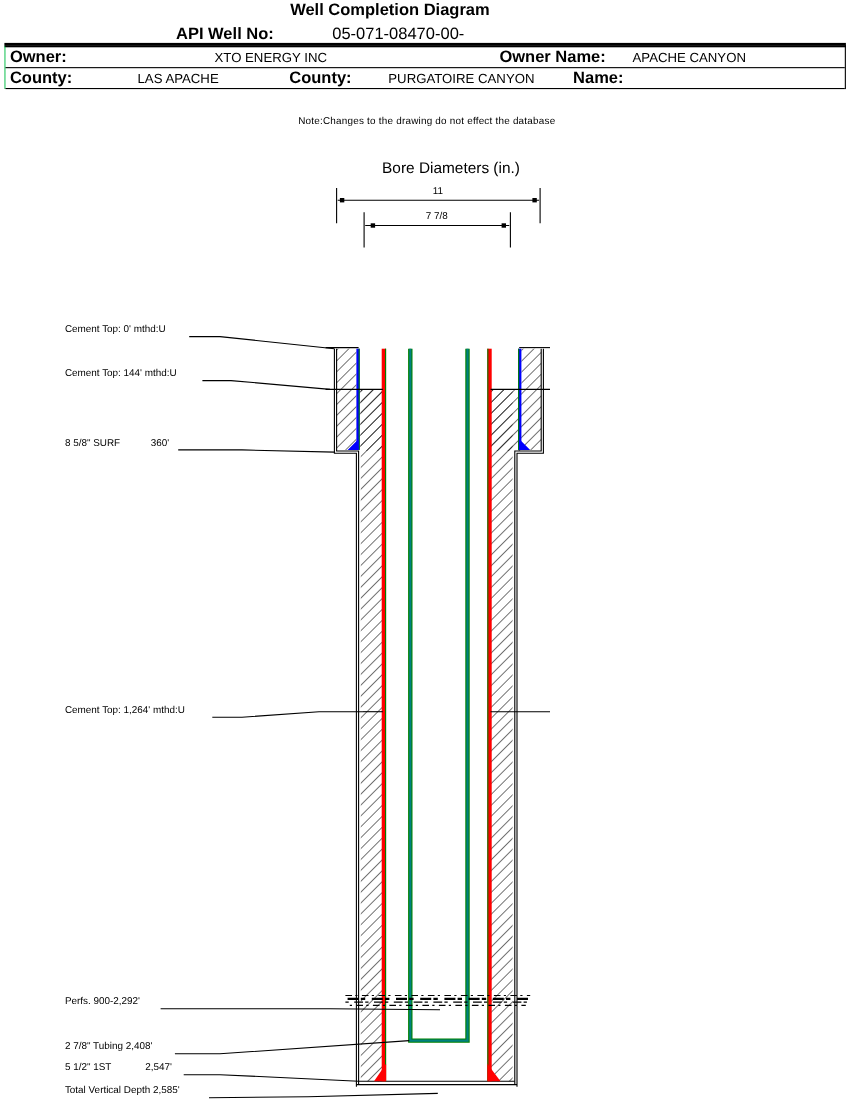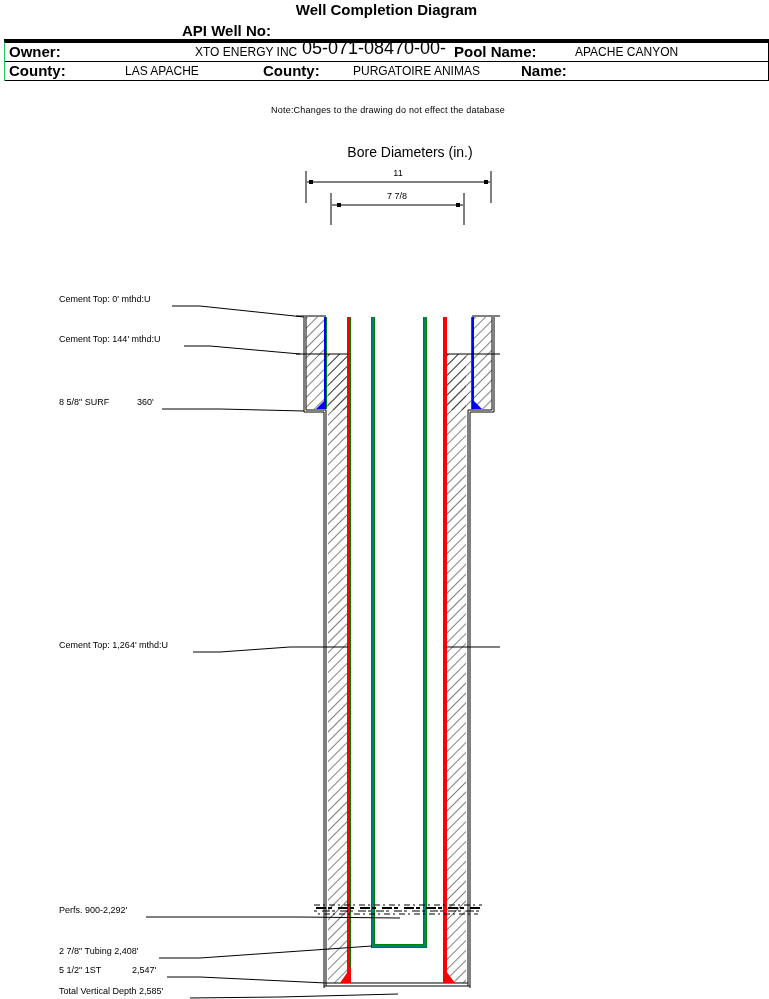--- a/index.html
+++ b/index.html
@@ -1,52 +1,52 @@
 <!DOCTYPE html>
 <html><head>
 <meta charset="utf-8">
 <style>
   html, body { margin:0; padding:0; background:#fff; }
   body { width:769px; height:999px; position:relative; overflow:hidden;
          font-family:"Liberation Sans", sans-serif; color:#000; }
   .title { position:absolute; left:0; width:709px; top:1px; text-align:center;
-           font-weight:bold; font-size:15px;padding-left:32px; }
+           font-weight:bold; font-size:15px; }
   .hdr { position:absolute; left:4px; width:765px; top:22px; }
   .row { position:relative; height:18px; border-bottom:1px solid #000; }
   .row.first { border-bottom:2px solid #000; height:17px; }
   .hdr-box { border-left:1px solid #22c55e; border-right:1px solid #000; border-top:2px solid #000; }
   .lbl { position:absolute; font-weight:bold; font-size:15px; top:0; white-space:nowrap; }
   .val { position:absolute; font-size:12px; top:2px; white-space:nowrap; }
-  .apino { font-size:18px; top:16px; }
+  .apino { font-size:15px; top:0; }
   .note { position:absolute; left:0; width:776px; top:105px; text-align:center; font-size:9px; letter-spacing:0.2px;}
   svg#diagram { position:absolute; left:0; top:0; }
   .ann { font-family:"Liberation Sans", sans-serif; font-size:9px; }
 </style>
 </head>
 <body>
 
 <div class="title">Well Completion Diagram</div>
 
 <div class="hdr">
   <div class="row first">
-    <span class="lbl" style="left:178px">API Well No:</span>
+    <span class="lbl" style="left:156px">API Well No:</span>
     <span class="val apino" style="left:298px">05-071-08470-00-</span>
   </div>
   <div class="hdr-box">
     <div class="row">
       <span class="lbl" style="left:4px">Owner:</span>
       <span class="val" style="left:190px">XTO ENERGY INC</span>
-      <span class="lbl" style="left:449px">Pool Name:</span>
+      <span class="lbl" style="left:449px">Owner Name:</span>
       <span class="val" style="left:570px">APACHE CANYON</span>
     </div>
     <div class="row">
       <span class="lbl" style="left:4px">County:</span>
       <span class="val" style="left:120px">LAS APACHE</span>
       <span class="lbl" style="left:258px">County:</span>
-      <span class="val" style="left:348px">PURGATOIRE ANIMAS</span>
+      <span class="val" style="left:348px">PURGATOIRE CANYON</span>
       <span class="lbl" style="left:516px">Name:</span>
       <span class="val" style="left:570px"></span>
     </div>
   </div>
 </div>
 
 <div class="note">Note:Changes to the drawing do not effect the database</div>
 
 <svg id="diagram" width="769" height="999">
   <defs>

